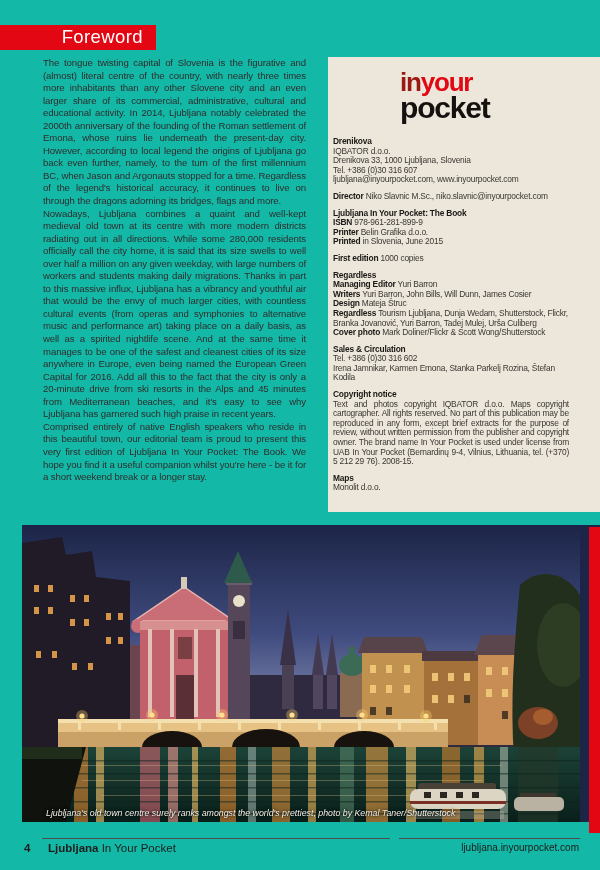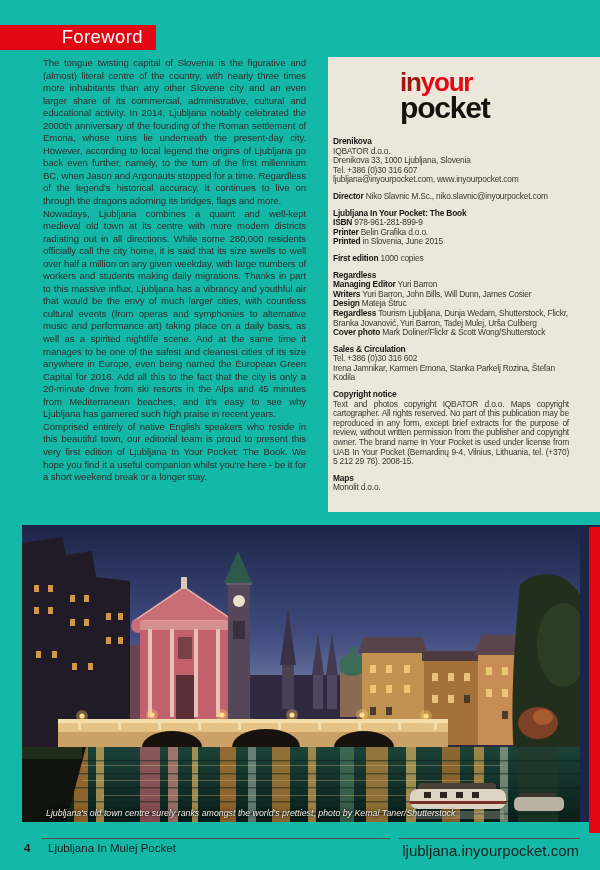--- a/index.html
+++ b/index.html
@@ -42,22 +42,22 @@
 
   
   .edge-bar{position:absolute;right:0;top:527px;width:11px;height:306px;background:var(--accent);}
 
   
   .frule{position:absolute;top:838px;height:1px;background:#4c4c4c;}
   .frule-l{left:42px;width:348px;}
   .frule-r{left:399px;width:181px;}
   .fnum{position:absolute;left:24px;top:842px;font-size:11.5px;font-weight:bold;color:#1c1c1c;}
   .fleft{position:absolute;left:48px;top:842px;font-size:11.5px;color:#1c1c1c;}
-  .fleft .b{font-weight:normal;margin-top:9px;}
-  .fright{position:absolute;right:21px;top:842px;font-size:15px;color:#1c1c1c;}
+  .fleft .b{font-weight:bold;margin-top:9px;}
+  .fright{position:absolute;right:21px;top:842px;font-size:10px;color:#1c1c1c;}
 </style>
 </head>
 <body>
 
 <div id="page">
 
   <div class="banner">
     <span>Foreword</span>
   </div>
 
@@ -331,16 +331,16 @@
       </g>
     </svg>
     <div class="caption">Ljubljana's old town centre surely ranks amongst the world's prettiest, photo by Kemal Taner/Shutterstock</div>
   </div>
 
   <div class="edge-bar"></div>
 
   <div class="frule frule-l"></div>
   <div class="frule frule-r"></div>
   <div class="fnum">4</div>
-  <div class="fleft"><span class="b">Ljubljana</span><span> In Mulej Pocket</span></div>
+  <div class="fleft"><span class="b">Ljubljana</span><span> In Your Pocket</span></div>
   <div class="fright">ljubljana.inyourpocket.com</div>
 
 </div>
 
 </body></html>

